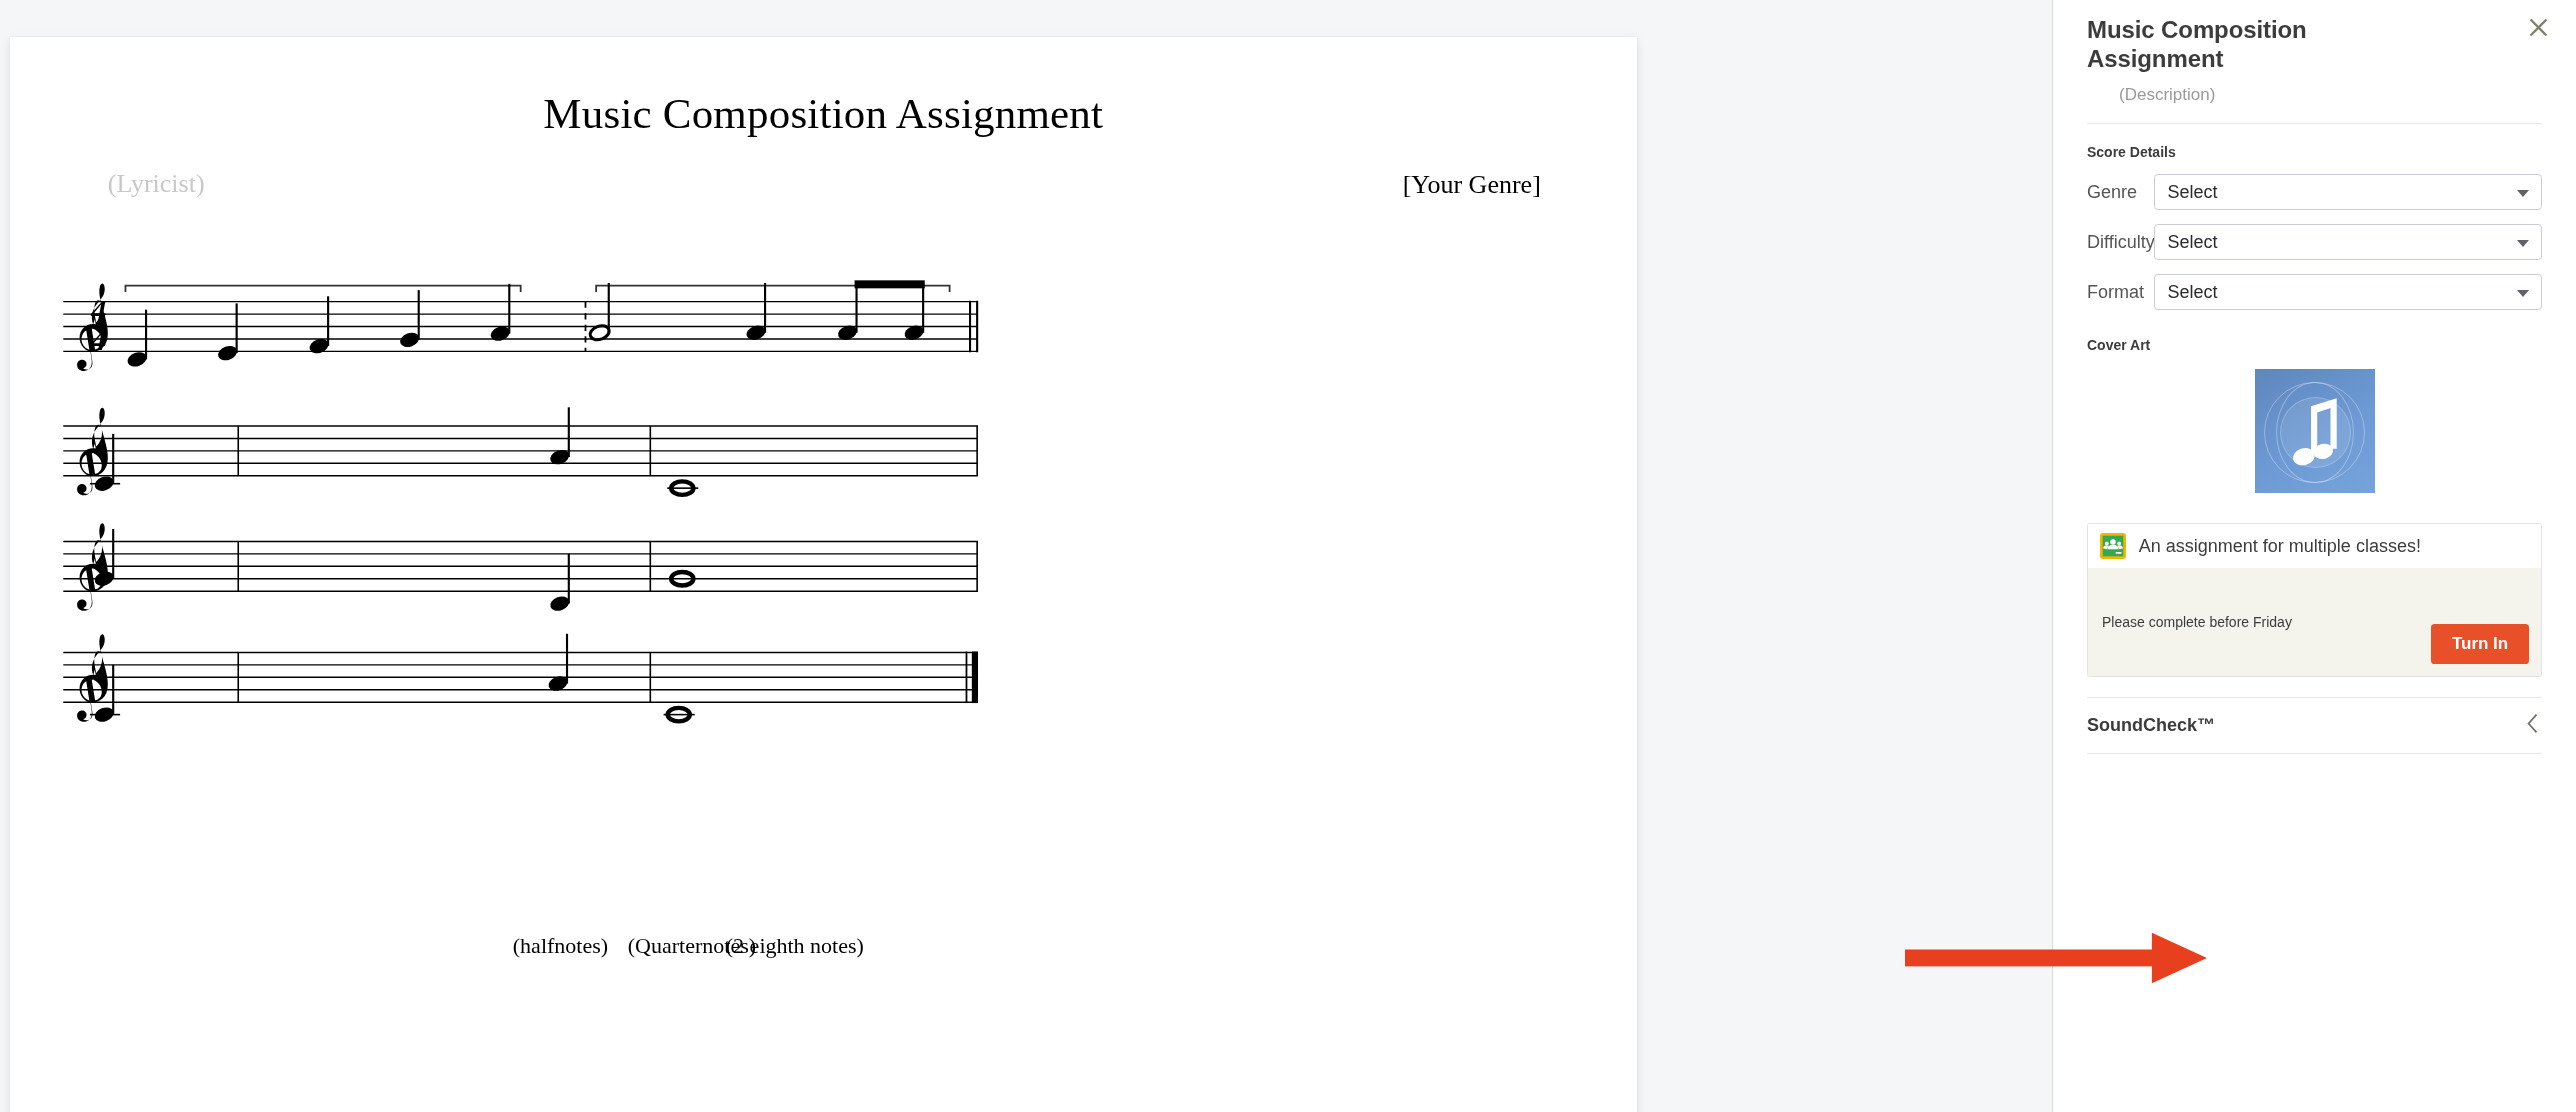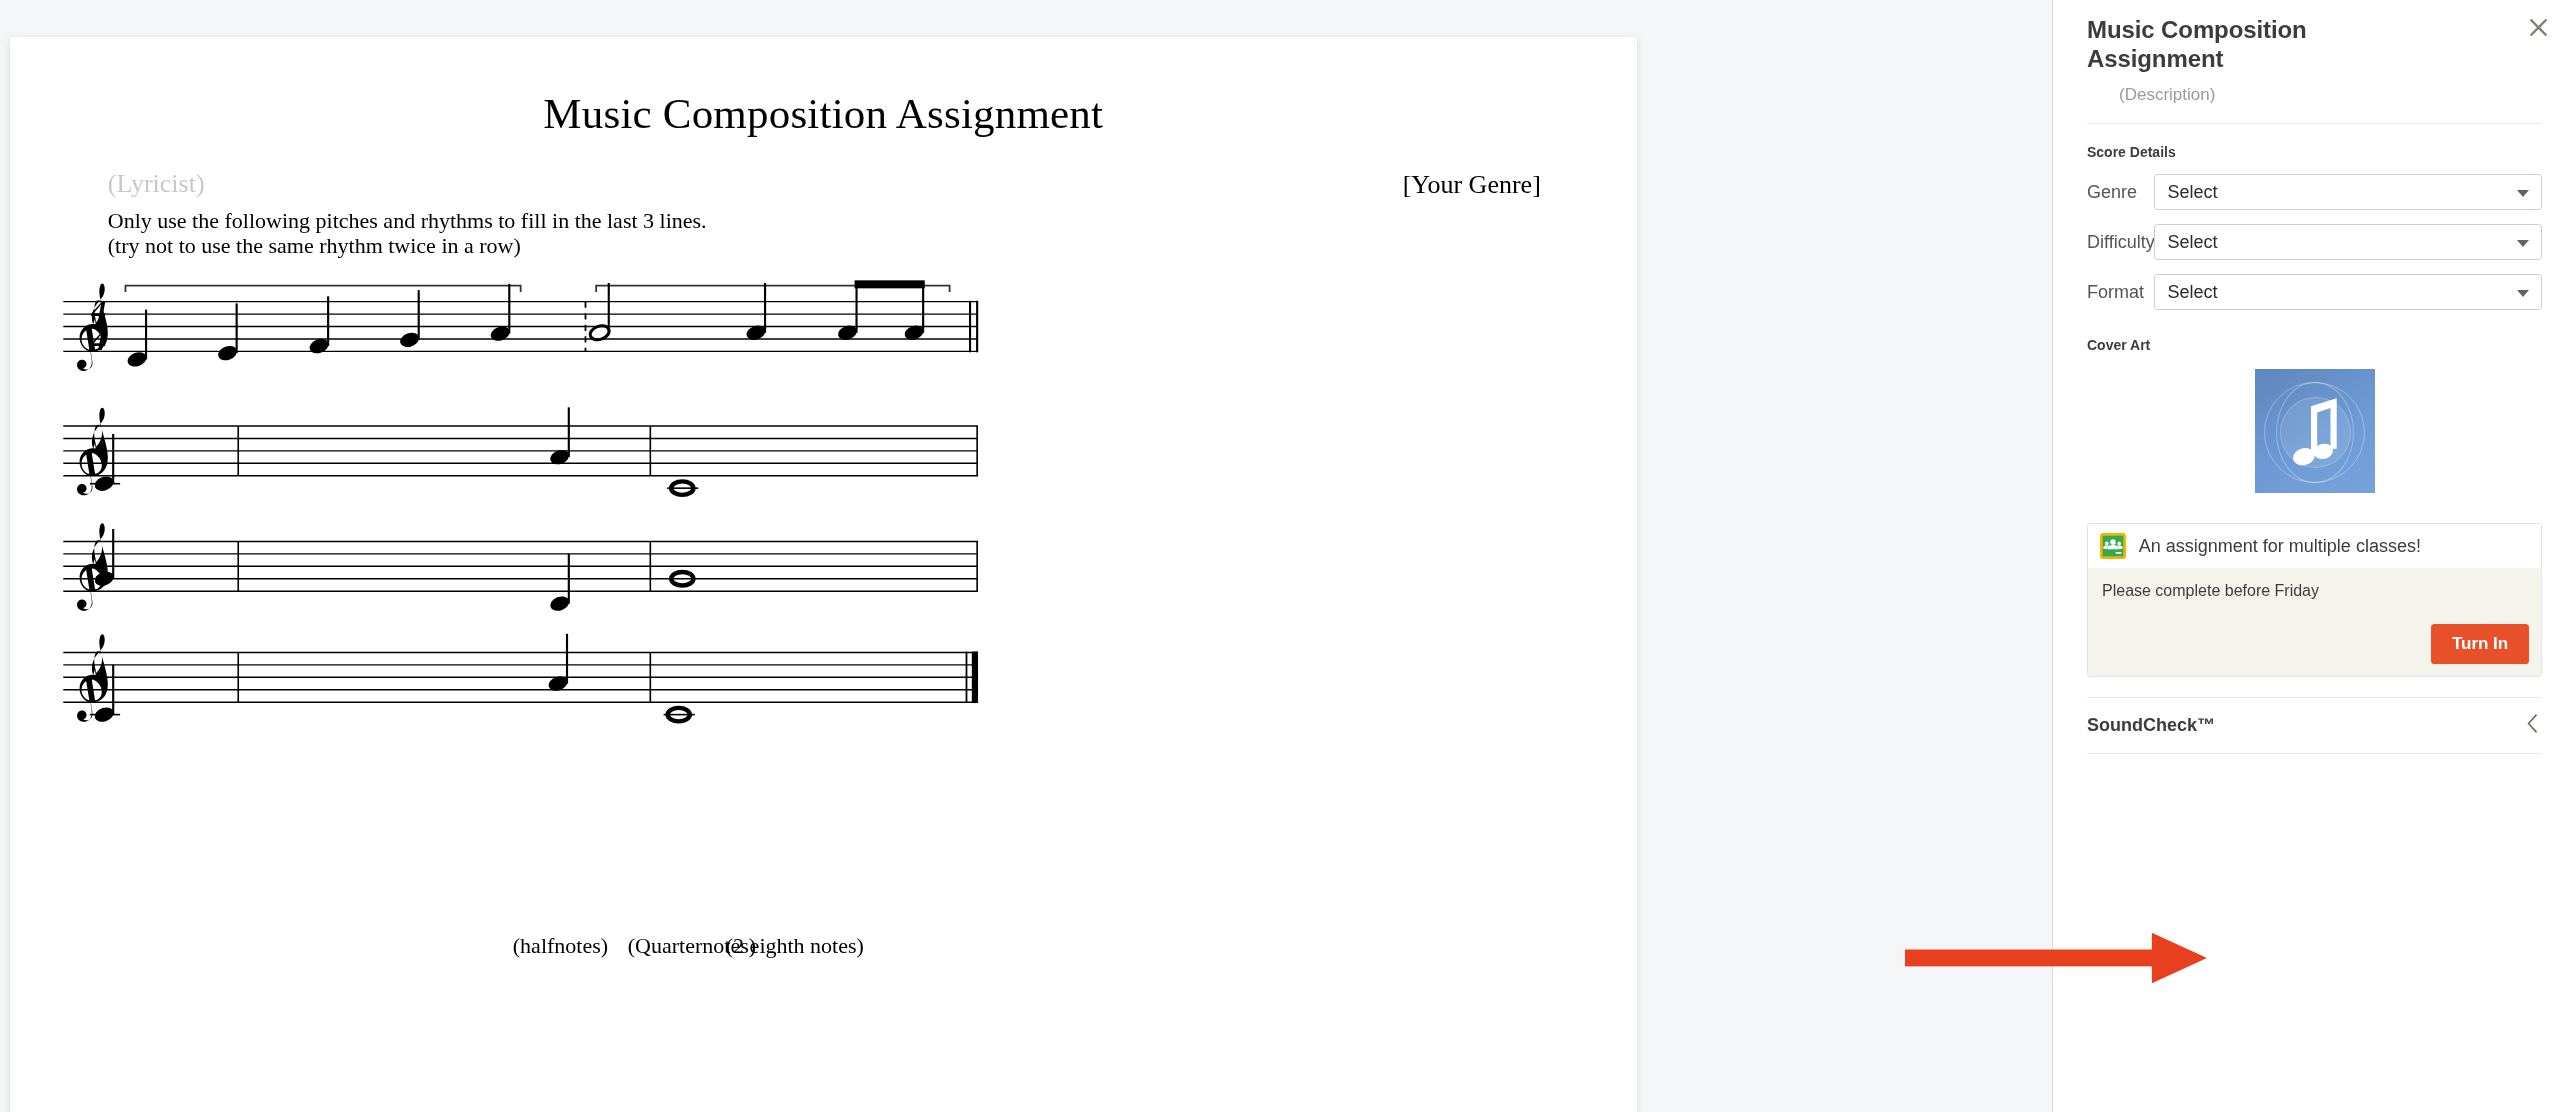--- a/index.html
+++ b/index.html
@@ -233,22 +233,23 @@
     font-size: 18px;
     color: #3c3c3c;
   }
   #assignment-body {
     background: #f5f4ec;
     padding: 14px 14px 16px 14px;
     position: relative;
     min-height: 78px;
   }
   #assignment-note {
-    font-size: 16px;
+    font-size: 14px;
     color: #3c3c3c;
+    margin-top: 32px;
   }
   #turn-in-button {
     position: absolute;
     right: 12.4px; bottom: 12.4px;
     background: #e8502a;
     color: #fff;
     font-size: 17px;
     font-weight: bold;
     border: none;
     border-radius: 3.6px;
@@ -294,22 +295,20 @@
 
 <div id="root">
 
   <div id="score-area">
     <div id="score-page">
       <div id="score-inner">
 
         <div class="score-title">Music Composition Assignment</div>
         <div class="score-lyricist">(Lyricist)</div>
         <div class="score-composer">[Your Genre]</div>
-        <div class="score-instructions">Only use the following pitches and rhythms to fill in the last 3 lines.
-(try not to use the same rhythm twice in a row)</div>
 
         <svg id="staves" viewBox="0 0 1832 1260">
           <defs>
             <g id="trebleClef">
               <path fill="#000" d="M 30.5,-6.0
                 c -5.0,-13.5 -2.0,-26.5 5.0,-36.5
                 c 5.5,-8.0 11.0,-13.0 14.0,-18.5
                 c 3.0,-5.5 4.0,-12.0 3.0,-18.0
                 c -0.6,-3.6 -2.2,-6.4 -4.2,-6.4
                 c -2.0,0 -3.8,2.4 -4.8,6.0

